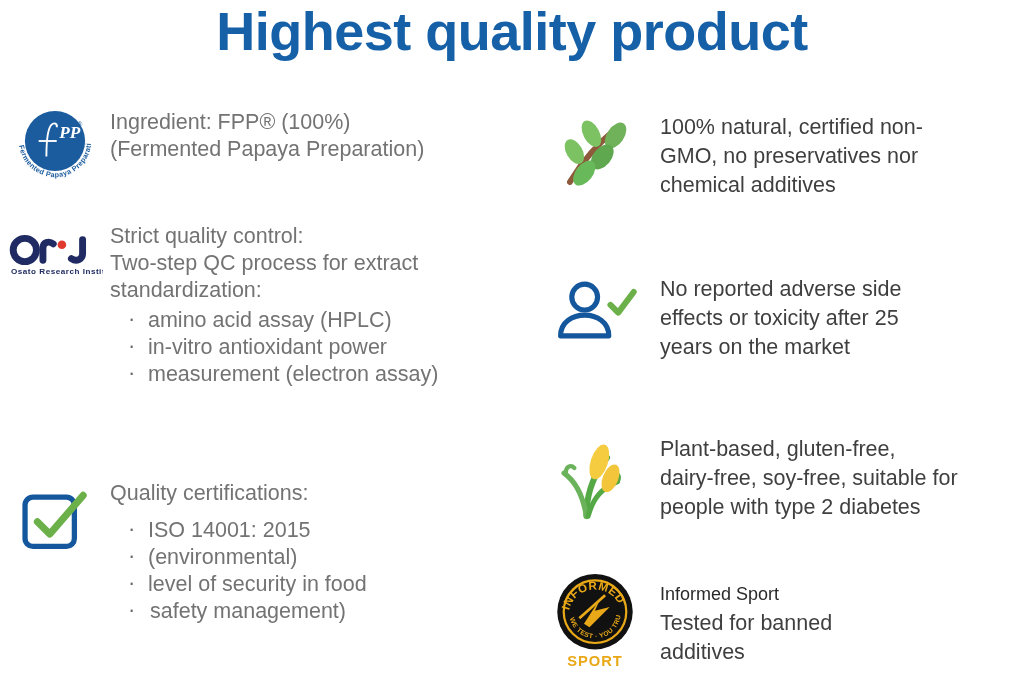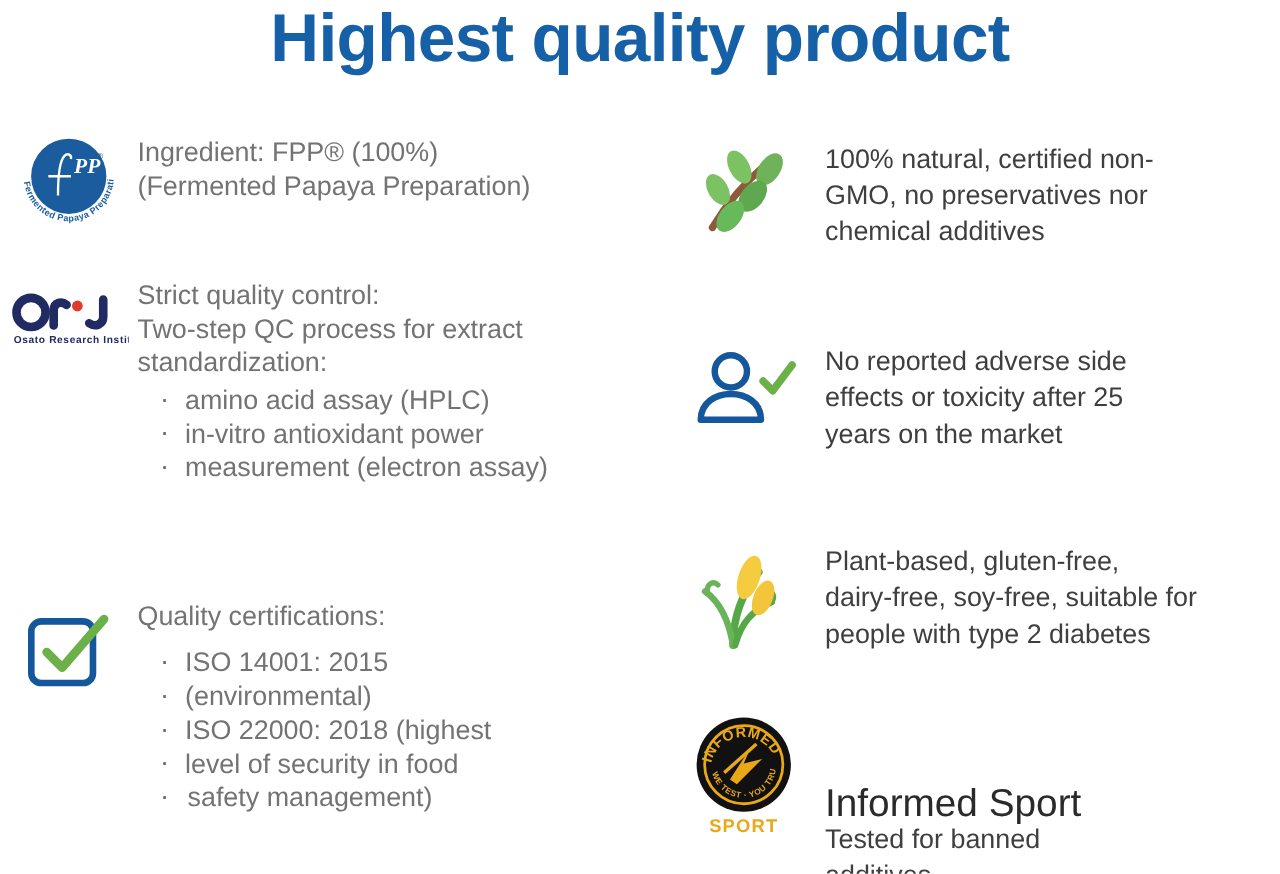--- a/index.html
+++ b/index.html
@@ -91,22 +91,21 @@
   }
   .gap-sm { height: 10px; }
 
   .right-text {
     font-size: 21.5px;
     line-height: 29px;
     color: #3f3f3f;
   }
   .right-text .hd {
     color: #2a2a2a;
-    font-size: 31px;
-    margin-top: 48px;
+    font-size: 18px;
   }
 
   
   .fpp-logo { width: 86px; height: 86px; }
 
   
   .ori-logo { width: 96px; height: 50px; }
 
   
   .check-logo { width: 74px; height: 64px; }
@@ -176,21 +175,20 @@
         <rect x="8" y="10" width="56" height="56" rx="9" ry="9" fill="none" stroke="#15579c" stroke-width="6"></rect>
         <path d="M22 38 L36 52 L74 8" fill="none" stroke="#6cb04a" stroke-width="8" stroke-linecap="round" stroke-linejoin="round"></path>
       </svg>
     </div>
     <div class="text-block" style="padding-top:0px;">
       <div class="line">Quality certifications:</div>
       <div class="gap-sm"></div>
       <ul class="bullets" style="padding-left:12px;">
         <li>ISO 14001: 2015</li>
         <li style="padding-left:26px;">(environmental)</li>
-        <li>ISO 22000: 2018 (highest</li>
         <li style="padding-left:26px;">level of security in food</li>
         <li style="padding-left:28px;">safety management)</li>
       </ul>
     </div>
   </div>
 
 </div>
 
 <div class="col-right">
 

